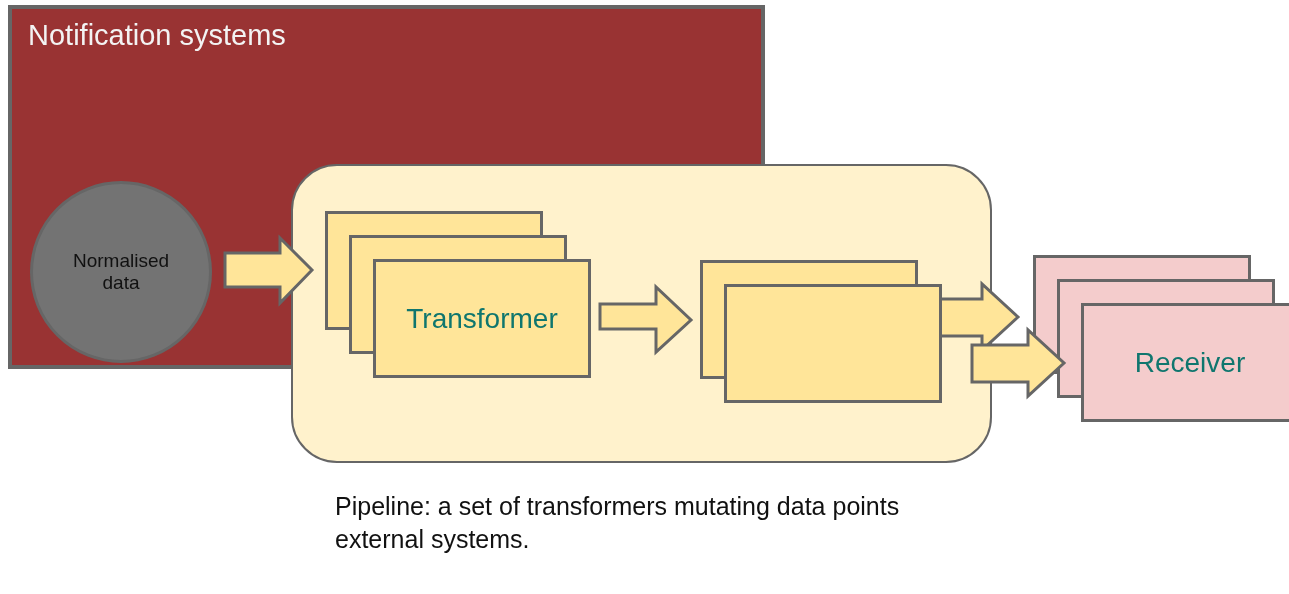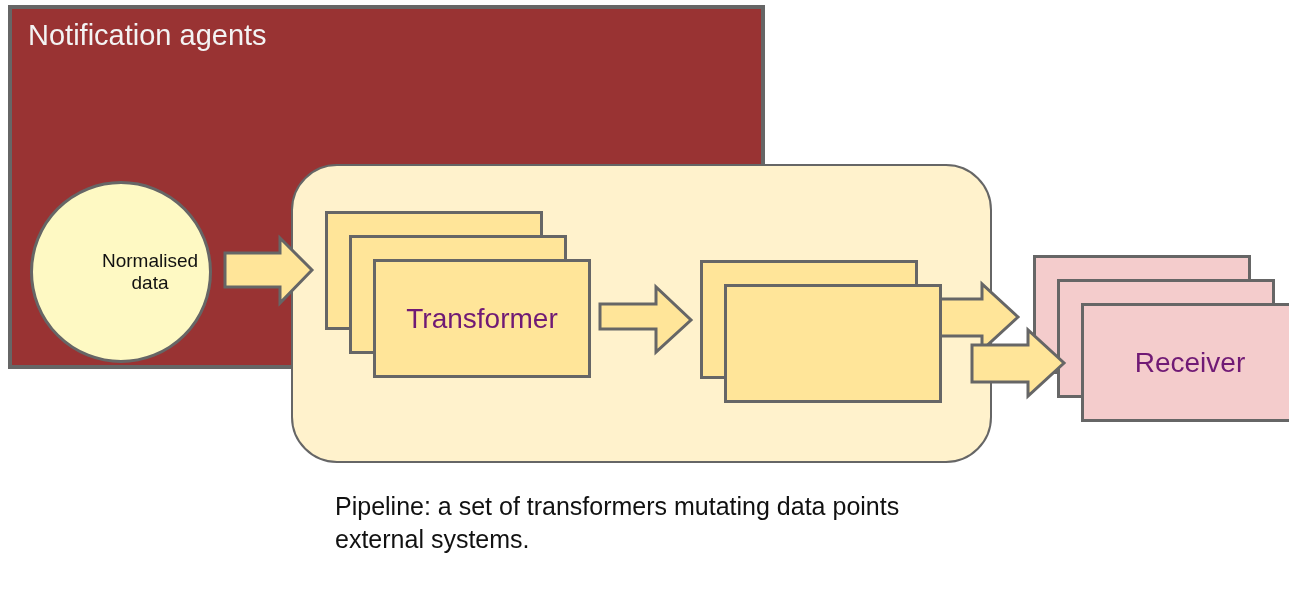--- a/index.html
+++ b/index.html
@@ -21,25 +21,25 @@
   }
   .red-box-title{
     position:absolute;left:16px;top:9px;
     color:#f3f3f3;font-size:29px;line-height:1.2;
     white-space:nowrap;
   }
 
   
   .circle{
     left:30px;top:181px;width:176px;height:176px;
-    background:#fef9c3;
+    background:#737373;
     border:3px solid #666666;
     border-radius:50%;
     z-index:2;
-    display:flex;align-items:center;justify-content:flex-end;
+    display:flex;align-items:center;justify-content:center;
   }
   .circle-label{
     width:118px;text-align:center;
     color:#111111;font-size:19px;line-height:1.18;
   }
 
   
   .pipeline{
     left:291px;top:164px;width:697px;height:295px;
     background:#fff2cc;
@@ -51,21 +51,21 @@
   
   .card{
     width:218px;height:119px;
     border:3px solid #666666;
     box-sizing:border-box;
     display:flex;align-items:center;justify-content:center;
   }
   .card.yellow{background:#ffe599;}
   .card.pink{background:#f4cccc;margin-left:13px;}
   .card-label{
-    color:#701a75;font-size:28px;line-height:1.2;text-align:center;
+    color:#0f766e;font-size:28px;line-height:1.2;text-align:center;
   }
 
   .arrow-svg{
     position:absolute;left:0;top:0;width:1289px;height:594px;
     pointer-events:none;
   }
   .arrow-svg polygon{
     fill:#ffe599;stroke:#666666;stroke-width:3;stroke-linejoin:miter;
   }
 
@@ -75,21 +75,21 @@
     color:#111111;font-size:25px;line-height:1.3;
     z-index:2;
   }
 </style>
 </head>
 <body>
 
 <div class="canvas">
 
   <div class="abs red-box">
-    <div class="red-box-title">Notification agents</div>
+    <div class="red-box-title">Notification systems</div>
   </div>
 
   <div class="abs circle">
     <div class="circle-label">Normalised data</div>
   </div>
 
   <div class="abs pipeline"></div>
 
   <svg class="arrow-svg" style="z-index:4" viewBox="0 0 1289 594" aria-hidden="true">
     <polygon points="225,253 280,253 280,238 312,270 280,303 280,287 225,287"></polygon>

